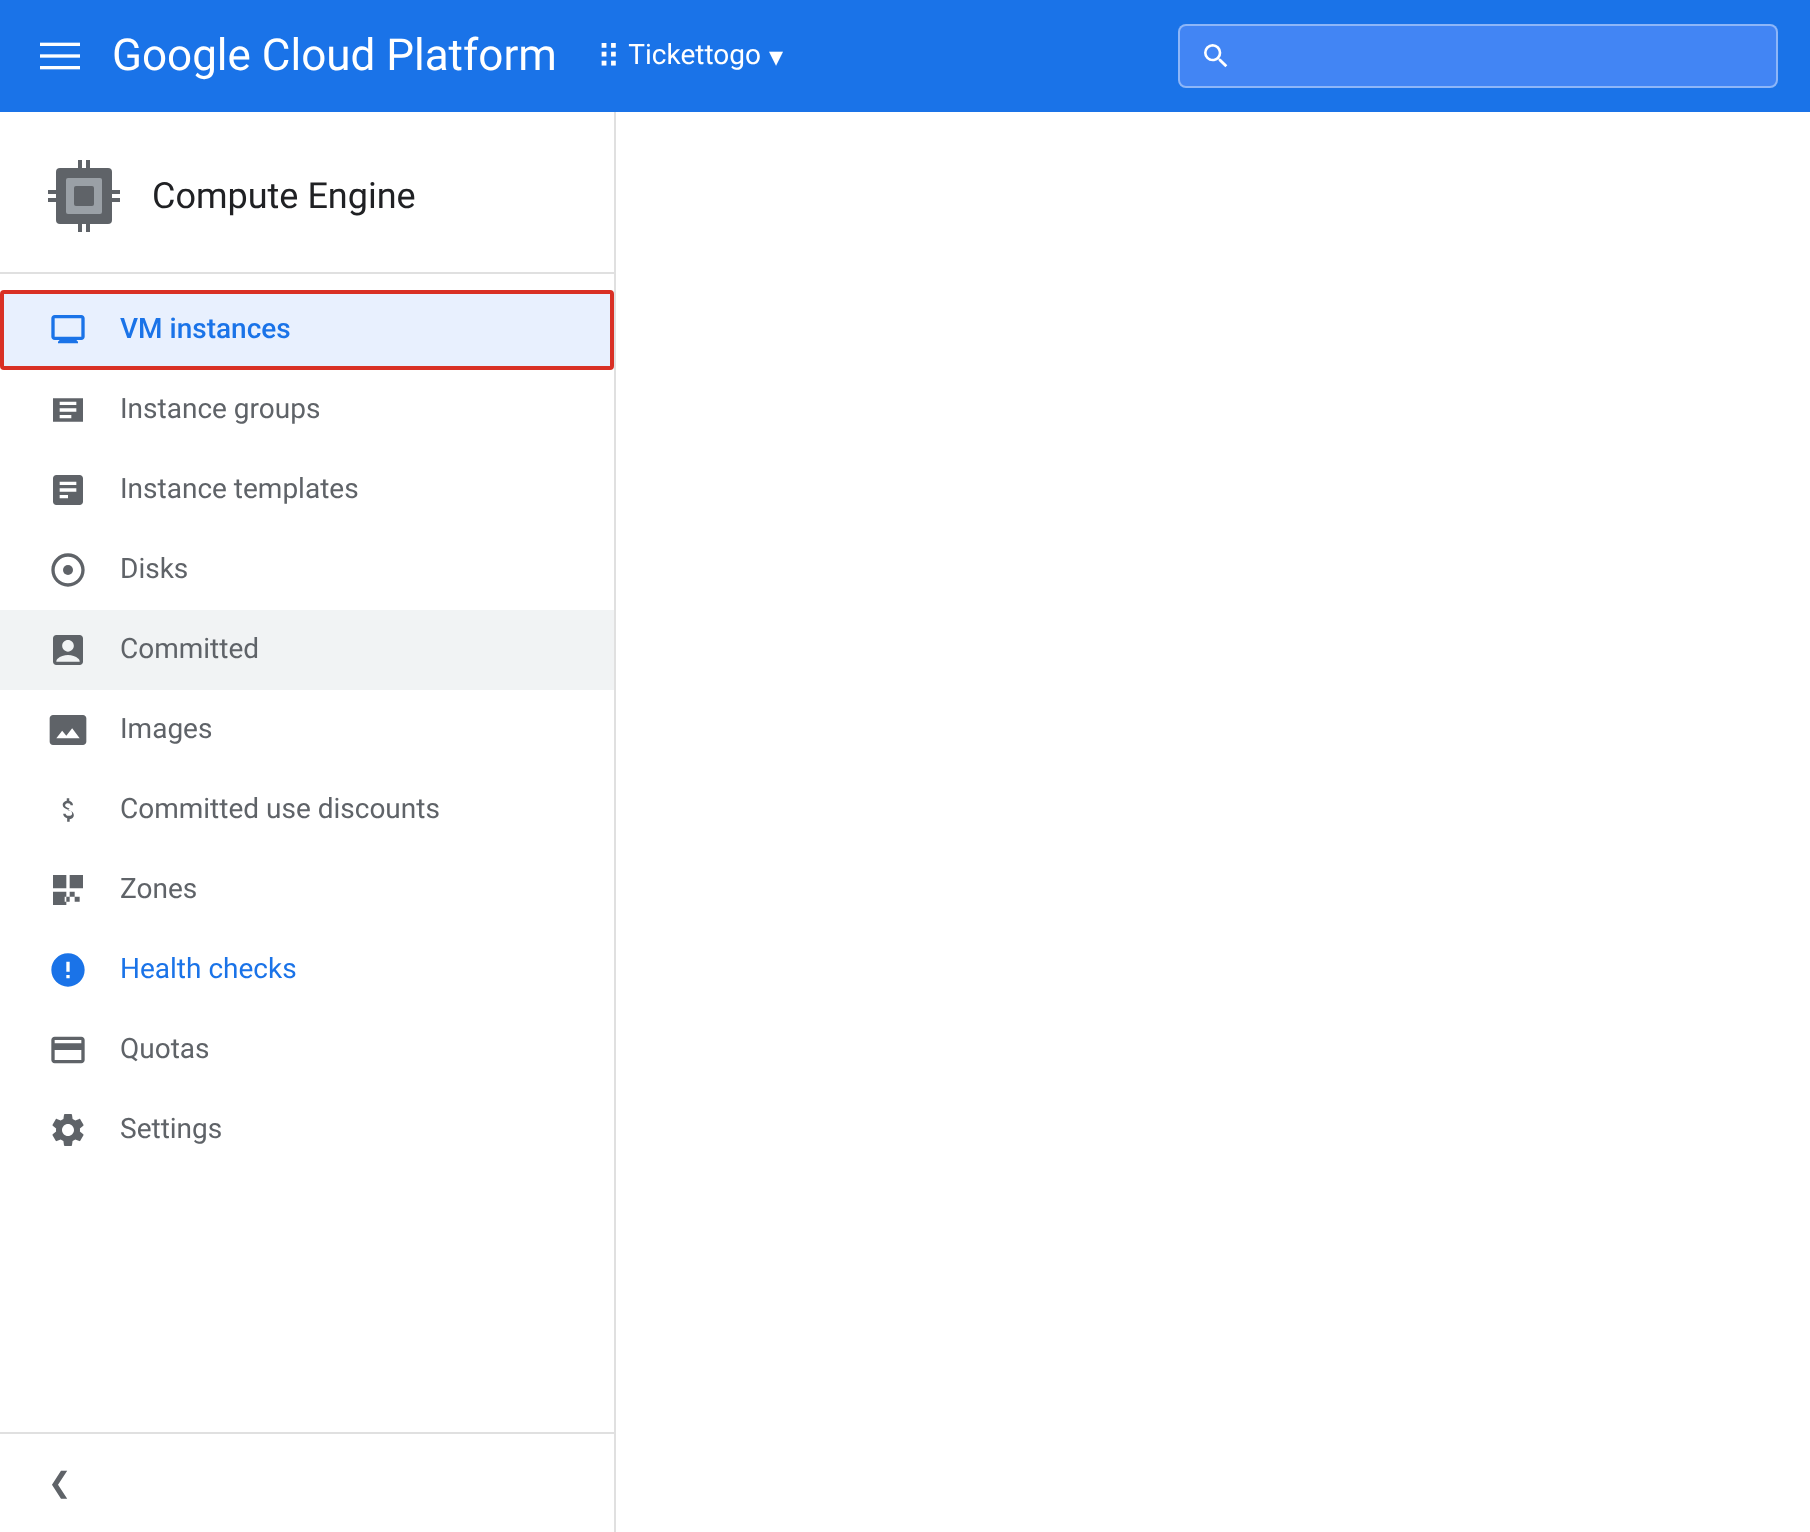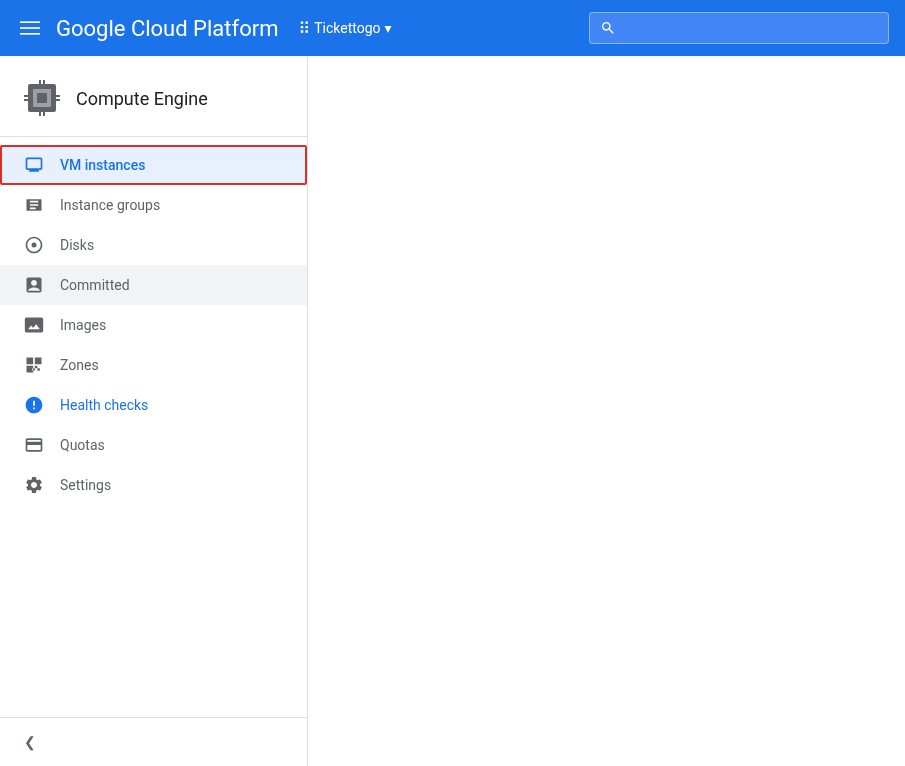--- a/index.html
+++ b/index.html
@@ -249,20 +249,28 @@
 
       <li class="nav-item">
         <span class="nav-icon">
           <svg width="20" height="20" viewBox="0 0 24 24" fill="#5f6368">
             <path d="M3 5v14h18V5H3zm4 2h10v2H7V7zm0 4h10v2H7v-2zm0 4h7v2H7v-2z"></path>
           </svg>
         </span>
         <span class="nav-label">Instance groups</span>
       </li>
 
+      <li class="nav-item">
+        <span class="nav-icon">
+          <svg width="20" height="20" viewBox="0 0 24 24" fill="#5f6368">
+            <path d="M19 3H5c-1.1 0-2 .9-2 2v14c0 1.1.9 2 2 2h14c1.1 0 2-.9 2-2V5c0-1.1-.9-2-2-2zm-7 14H7v-2h5v2zm5-4H7v-2h10v2zm0-4H7V7h10v2z"></path>
+          </svg>
+        </span>
+        <span class="nav-label">Instance templates</span>
+      </li>
 
       <li class="nav-item">
         <span class="nav-icon">
           <svg width="20" height="20" viewBox="0 0 24 24" fill="#5f6368">
             <path d="M12 2C6.48 2 2 6.48 2 12s4.48 10 10 10 10-4.48 10-10S17.52 2 12 2zm0 18c-4.42 0-8-3.58-8-8s3.58-8 8-8 8 3.58 8 8-3.58 8-8 8z"></path>
             <circle cx="12" cy="12" r="3"></circle>
           </svg>
         </span>
         <span class="nav-label">Disks</span>
       </li>
@@ -278,20 +286,28 @@
 
       <li class="nav-item">
         <span class="nav-icon">
           <svg width="20" height="20" viewBox="0 0 24 24" fill="#5f6368">
             <path d="M21 3H3C2 3 1 4 1 5v14c0 1.1.9 2 2 2h18c1 0 2-1 2-2V5c0-1-1-2-2-2zM5 17l3.5-4.5 2.5 3.01L14.5 11l4.5 6H5z"></path>
           </svg>
         </span>
         <span class="nav-label">Images</span>
       </li>
 
+      <li class="nav-item">
+        <span class="nav-icon">
+          <svg width="20" height="20" viewBox="0 0 24 24" fill="#5f6368">
+            <path d="M12.89 11.1c-1.78-.59-2.64-.96-2.64-1.9 0-.99 1.05-1.31 1.7-1.31 1.12 0 1.54.53 1.57 1.3H15c-.03-1.23-.78-2.37-2.25-2.74V5h-1.5v1.43c-1.36.28-2.45 1.12-2.45 2.48 0 1.65 1.28 2.35 3.22 2.94 2.02.64 2.45 1.35 2.45 2.19 0 .76-.59 1.48-1.96 1.48-1.31 0-1.9-.58-1.95-1.3H9.1c.06 1.34.88 2.37 2.4 2.67V19h1.5v-1.39c1.38-.25 2.5-1.01 2.5-2.44 0-1.96-1.5-2.69-3.61-3.07z"></path>
+          </svg>
+        </span>
+        <span class="nav-label">Committed use discounts</span>
+      </li>
 
 
       <li class="nav-item">
         <span class="nav-icon">
           <svg width="20" height="20" viewBox="0 0 24 24" fill="#5f6368">
             <path d="M3 3h8v8H3zm10 0h8v8h-8zM3 13h8v8H3zm13 0h-3v3h-3v3h3v-3h3v3h3v-3h-3z"></path>
           </svg>
         </span>
         <span class="nav-label">Zones</span>
       </li>

